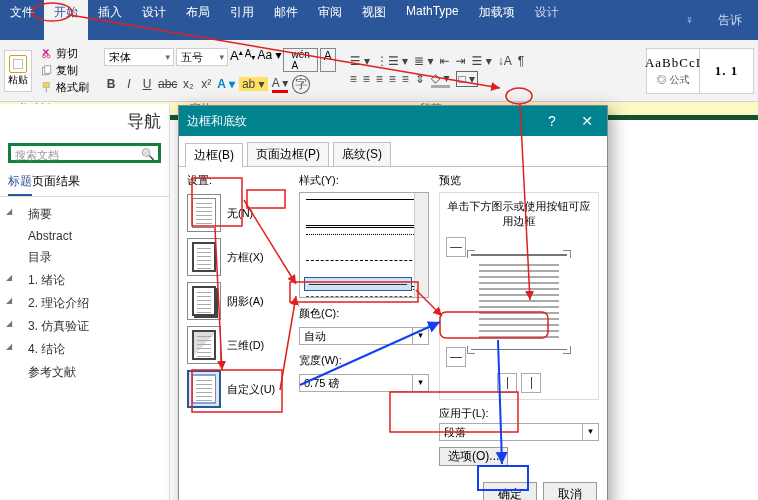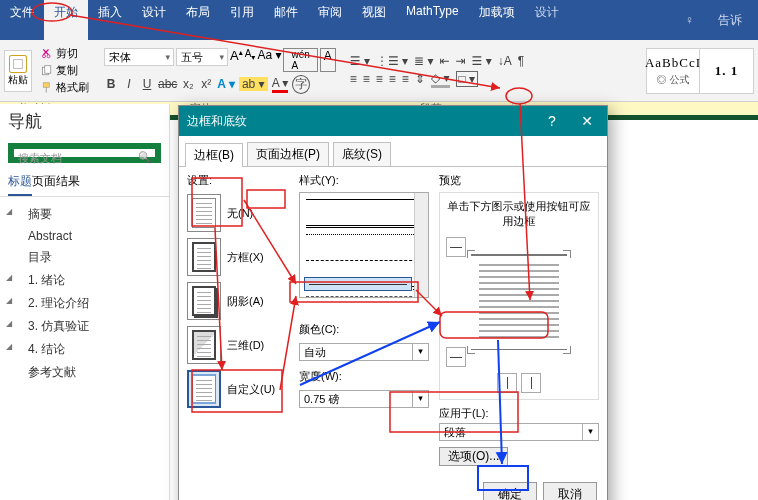--- a/index.html
+++ b/index.html
@@ -28,22 +28,22 @@
   .styles { margin-left:auto; display:flex; }
   .style-thumb { width:54px; height:46px; border:1px solid #d0d0d0; background:#fff; display:flex; flex-direction:column; align-items:center; justify-content:center; font-size:11px; padding:2px;}
   .style-thumb .txt { font-family: serif; font-size:13px; letter-spacing:1px;}
   .style-thumb .lbl { font-size:10px; color:#555; margin-top:2px; }
   .style-thumb.rt { border-left:none; }
   .labels { height:18px; background:#fef9c3; display:flex; font-size:11px; color:#666; border-bottom:5px solid #14532d; align-items:center; position:relative;}
   .labels .lbl1{position:absolute; left:18px;} .labels .lbl2{position:absolute; left:190px;} .labels .lbl3{position:absolute; left:420px;}
   .labels .launcher { position:absolute; left:512px; font-size:10px; color:#888; border:1px solid #d0d0d0; width:14px; height:14px; line-height:12px; text-align:center;}
   
   .nav { position:absolute; left:0; top:104px; width:170px; bottom:0; border-right:1px solid #ddd; background:#fff; }
-  .nav h1 { margin:0; padding:6px 8px; font-size:17px; font-weight:400; color:#333; }
-  .search { margin:4px 8px; border:6px solid #15803d; padding:2px 18px 2px 4px; font-size:11px; color:#999; position:relative; height:20px;}
+  .nav h1 { margin:0; padding:6px 8px; font-size:17px; font-weight:400; color:#333;text-align:right; }
+  .search { margin:4px 8px; border:3px solid #15803d; padding:2px 18px 2px 4px; font-size:11px; color:#999; position:relative; height:20px;}
   .search:after { content:"🔍"; position:absolute; right:3px; top:2px; font-size:11px; filter:grayscale(1);}
   .nav-tabs { display:flex; font-size:12px; padding:6px 8px 0 8px; border-bottom:1px solid #ddd;}
   .nav-tabs span { padding-bottom:4px; }
   .nav-tabs span.act { color:#2b579a; border-bottom:2px solid #2b579a; }
   .nav ul { list-style:none; margin:6px 0 0 0; padding:0; }
   .nav li { font-size:12px; color:#333; padding:3px 6px 3px 18px; position:relative;}
   .nav li.ch:before { content:"◢"; position:absolute; left:6px; top:4px; font-size:8px; color:#777;}
   .nav li.in { padding-left:28px; }
   
   .dialog { position:absolute; left:178px; top:105px; width:430px; background:#fff; box-shadow:4px 4px 16px rgba(0,0,0,0.35); border:1px solid #888; }
@@ -306,21 +306,21 @@
         <div class="ln dbl"></div>
         <div class="ln dot"></div>
         <div class="ln dash"></div>
         <div class="ln mix"></div>
         <div class="ln dashw"></div>
         <div class="sel">
             <div></div>
           </div>
         <div class="sb"></div>
       </div>
-      <div style="margin-top:20px;">颜色(C):</div>
+      <div style="margin-top:4px;">颜色(C):</div>
       <div class="dd"><span>自动</span><span class="arr">▾</span></div>
       <div style="margin-top:4px;">宽度(W):</div>
       <div class="dd"><span>0.75 磅</span><span class="arr">▾</span></div>
     </div>
     <div class="colR">
       <div>预览</div>
       <div class="preview">
         <div class="hint">单击下方图示或使用按钮可应用边框</div>
         <div class="pvbox">
           <div class="sidebtn tbtn">

